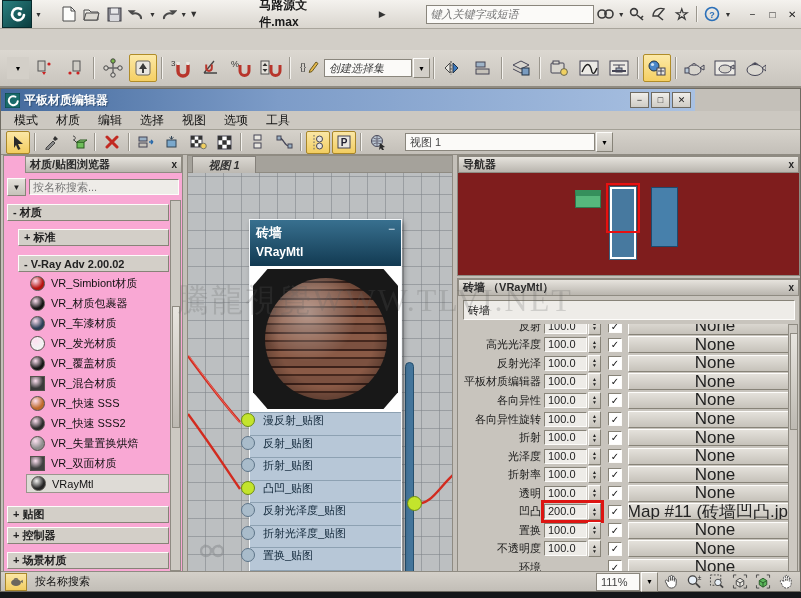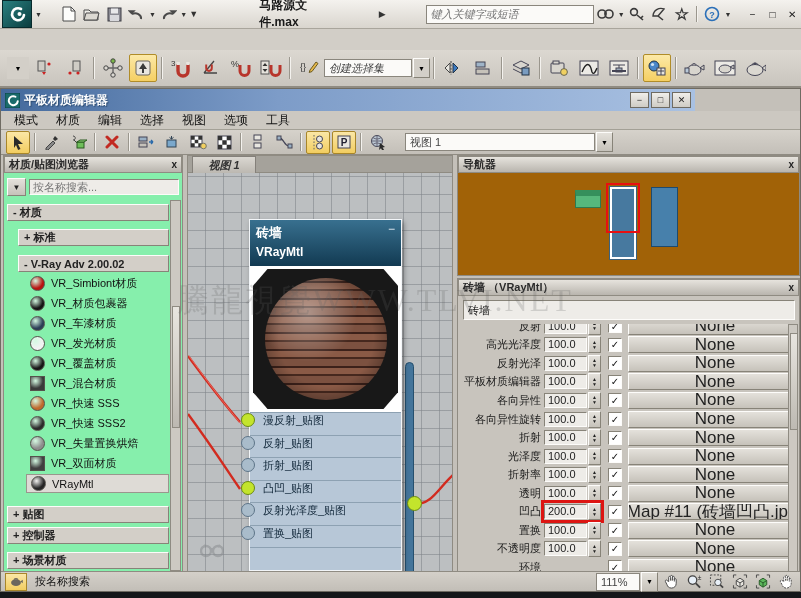--- a/index.html
+++ b/index.html
@@ -35,21 +35,21 @@
   #slate-title .winbtn{background:linear-gradient(#f0eeea,#cfccc5);border:1px solid #6f6b62;width:17px;height:14px;font-size:9px;}
   #slate-menu{left:0;top:22px;width:799px;height:19px;background:#ccc8c1;border-bottom:1px solid #a3a096;display:flex;align-items:center;padding-left:4px;box-sizing:border-box;}
   #slate-menu .mi{font-size:12px;color:#111;padding:1px 9px;}
   #slate-tools{left:0;top:41px;width:799px;height:25px;background:linear-gradient(#d6d2cb,#c3bfb8);border-bottom:1px solid #8f8b82;display:flex;align-items:center;padding-left:4px;box-sizing:border-box;}
   .stbtn{width:22px;height:21px;margin:0 1px;display:flex;align-items:center;justify-content:center;border:1px solid transparent;border-radius:2px;}
   .stbtn.active{background:linear-gradient(#fbe7a6,#f2cd60);border:1px solid #a8862a;}
   
   .ptitle{height:17px;background:linear-gradient(#e6e3dd,#b9b5ae);border:1px solid #8f8b82;display:flex;align-items:center;padding:0 4px;box-sizing:border-box;font-weight:bold;font-size:11px;color:#2b2b2b;}
   .ptitle .x{margin-left:auto;font-size:10px;font-weight:bold;color:#222;}
   
-  #browser{left:2px;top:66px;width:180px;height:418px;background:#86efac;border:1px solid #8f8b82;box-sizing:border-box;}
+  #browser{left:2px;top:66px;width:180px;height:418px;background:#f9a8d4;border:1px solid #8f8b82;box-sizing:border-box;padding-left:21px;}
   .gbar{position:absolute;height:17px;box-sizing:border-box;font-size:11px;font-weight:bold;color:#222;display:flex;align-items:center;padding-left:5px;}
   .bitem{position:absolute;height:19px;display:flex;align-items:center;font-size:11px;color:#111;padding-left:4px;box-sizing:border-box;}
   .bitem .swatch{width:13px;height:13px;margin-right:6px;border:1px solid #55524c;background:radial-gradient(circle at 35% 30%,rgba(255,255,255,.65),var(--c) 60%);} 
   .bitem .swatch.round{border-radius:50%;}
   .bitem.sel{background:#dedbd6;border:1px solid #9a968d;}
   #bscroll{position:absolute;right:1px;top:44px;bottom:1px;width:11px;}
   
   #canvas{left:186px;top:66px;width:266px;height:418px;background:#bcbfc1;border:1px solid #8f8b82;box-sizing:border-box;overflow:hidden;}
   #grid{position:absolute;inset:16px 0 0 0;background:
     repeating-linear-gradient(0deg,transparent 0 17px,rgba(125,130,135,.55) 17px 18px),
@@ -67,21 +67,21 @@
     radial-gradient(circle at 35% 28%,rgba(255,255,255,.38),rgba(255,255,255,0) 42%),
     radial-gradient(circle at 50% 50%,rgba(0,0,0,0) 55%,rgba(0,0,0,.55) 95%),
     repeating-linear-gradient(0deg,#7c5140 0 7px,#46281e 7px 9px,#8a5a46 9px 15px,#3c211a 15px 17px);}
   #slots .srow{height:22.5px;border-top:1px solid #8da1b2;background:#b7c7d7;display:flex;align-items:flex-start;font-size:11px;color:#13293b;padding-left:13px;box-sizing:border-box;position:relative;}
   .sock{position:absolute;left:-9px;width:14px;height:14px;border-radius:50%;background:#a9bccb;border:1px solid #5d7488;box-sizing:border-box;}
   .sock.on{background:#c3e42c;border-color:#6b8a12;}
   #strip{position:absolute;left:217px;top:206px;width:9px;height:212px;background:#44759b;border:1px solid #26506e;border-radius:5px 5px 0 0;box-sizing:border-box;}
   #stripdot{position:absolute;left:219px;top:340px;width:15px;height:15px;border-radius:50%;background:#c3e42c;border:1px solid #6b8a12;box-sizing:border-box;}
   #binoc{position:absolute;left:12px;top:386px;opacity:.55;}
   
-  #navigator{left:456px;top:66px;width:343px;height:121px;background:#a16207;border:1px solid #8f8b82;box-sizing:border-box;}
+  #navigator{left:456px;top:66px;width:343px;height:121px;background:#7f1d1d;border:1px solid #8f8b82;box-sizing:border-box;}
   .navnode{position:absolute;box-sizing:border-box;}
   
   #params{left:456px;top:189px;width:343px;height:295px;background:#c8c4bd;border:1px solid #8f8b82;box-sizing:border-box;}
   #pname{position:absolute;left:5px;top:21px;width:322px;height:18px;font-size:11px;color:#111;padding:0 4px;font-family:"Liberation Sans",sans-serif;}
   #prows{position:absolute;left:4px;top:45px;width:328px;height:248px;overflow:hidden;}
   .prow{height:18.55px;display:flex;align-items:center;}
   .plabel{width:79px;text-align:right;font-size:11px;color:#1c1c1c;flex:none;}
   .vwrap{display:inline-flex;align-items:center;margin-left:3px;flex:none;}
   .prow.hl .vwrap{outline:3px solid #dd1512;}
   .pval{width:38px;height:13px;font-size:11px;color:#222;padding:0 0 0 3px;line-height:13px;}
@@ -573,20 +573,24 @@
           <div class="srow">
               <span class="sock on"></span>
               <span>凸凹_贴图</span>
             </div>
           <div class="srow">
               <span class="sock"></span>
               <span>反射光泽度_贴图</span>
             </div>
           <div class="srow">
               <span class="sock"></span>
+              <span>折射光泽度_贴图</span>
+            </div>
+          <div class="srow">
+              <span class="sock"></span>
               <span>置换_贴图</span>
             </div>
           <div class="srow"></div>
         </div>
       </div>
 
       <div id="binoc">
           <svg width="24" height="16" viewBox="0 0 24 16">
             <circle cx="6" cy="9" r="5" fill="none" stroke="#8a8d90" stroke-width="2.4"></circle>
             <circle cx="18" cy="9" r="5" fill="none" stroke="#8a8d90" stroke-width="2.4"></circle>

